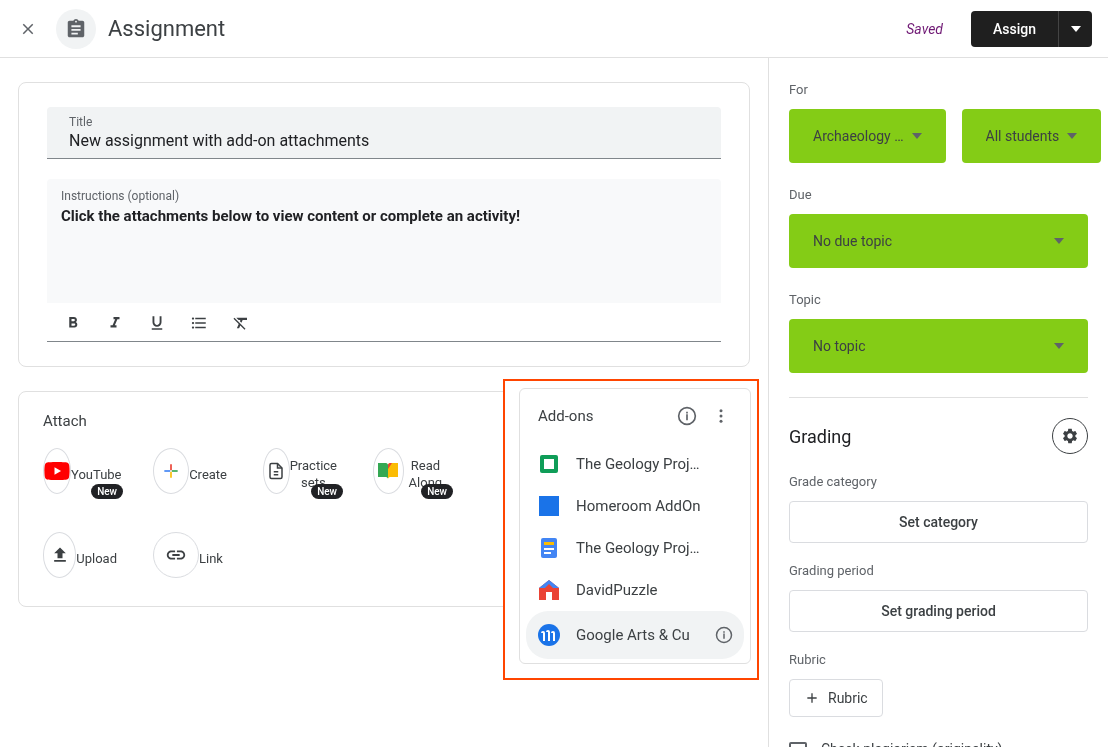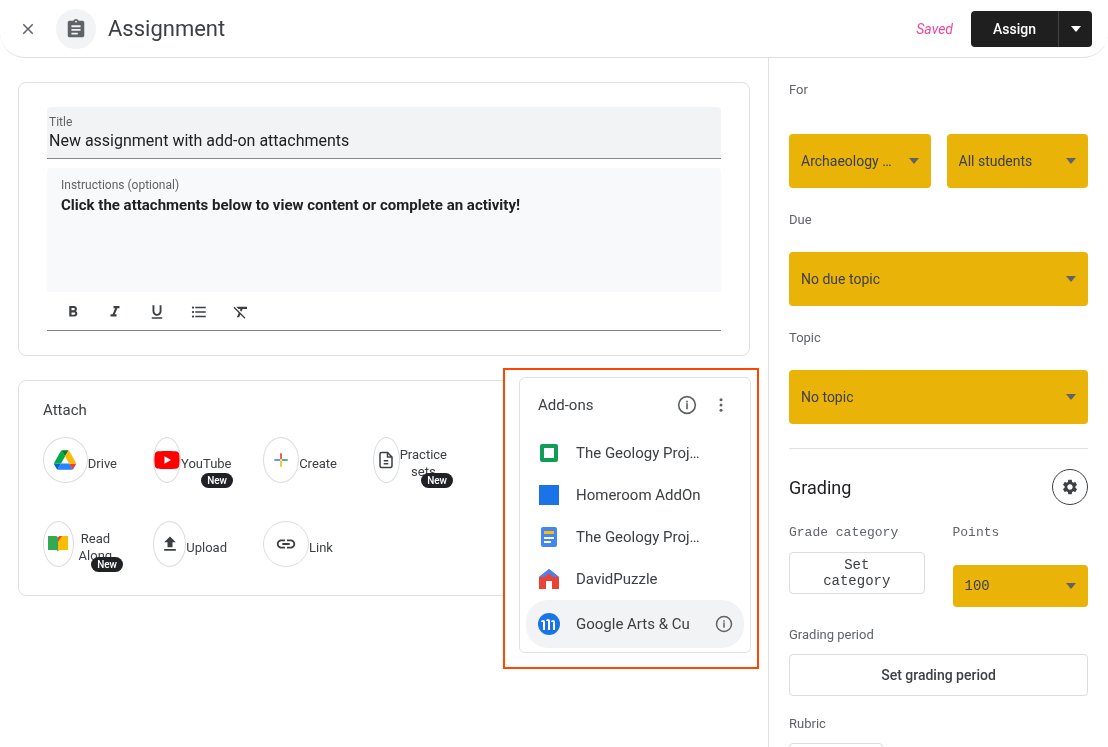--- a/index.html
+++ b/index.html
@@ -1,37 +1,37 @@
 <!DOCTYPE html>
 <html><head>
 <meta charset="utf-8">
 <style>
   * { box-sizing: border-box; margin: 0; padding: 0; }
   body { font-family: 'Google Sans', Roboto, Arial, sans-serif; font-size: 14px; color: #3c4043; background: #fff; width: 1108px; }
   
   
-  .header { display: flex; align-items: center; height: 58px; padding: 8px 16px; border-bottom: 1px solid #e0e0e0; border-radius: 25px; }
+  .header { display: flex; align-items: center; height: 58px; padding: 8px 16px; border-bottom: 1px solid #e0e0e0; }
   .close-x { width: 24px; height: 24px; display: flex; align-items: center; justify-content: center; cursor: pointer; color: #5f6368; }
   .doc-icon { width: 40px; height: 40px; border-radius: 50%; background: #f1f3f4; display: flex; align-items: center; justify-content: center; margin: 0 12px 0 16px; color: #5f6368; }
   .header-title { font-size: 22px; color: #3c4043; font-weight: 400; flex: 1; }
-  .saved-text { font-style: italic; color: #ec4899; margin-right: 18px; font-size: 14px; }
+  .saved-text { font-style: italic; color: #701a75; margin-right: 28px; font-size: 14px; }
   .assign-group { display: flex; }
   .assign-btn { background: #1f1f1f; color: #fff; border: none; padding: 0 22px; height: 36px; border-radius: 4px 0 0 4px; font-size: 14px; font-weight: 500; cursor: pointer; font-family: inherit; }
   .assign-dropdown { background: #1f1f1f; color: #fff; border: none; border-left: 1px solid #444; width: 34px; height: 36px; border-radius: 0 4px 4px 0; display: flex; align-items: center; justify-content: center; cursor: pointer; }
   
   
   .main { display: flex; }
   .left-col { flex: 1; padding: 24px 18px 10px 18px; }
   .right-col { width: 340px; border-left: 1px solid #e0e0e0; padding: 24px 20px; }
   
   
   .card { border: 1px solid #e0e0e0; border-radius: 8px; padding: 24px 28px; margin-bottom: 24px; background: #fff; }
   
   
-  .title-field { background: #f1f3f4; border-bottom: 1px solid #80868b; border-radius: 4px 4px 0 0; padding: 8px 14px 8px 2px; margin-bottom: 9px; }
+  .title-field { background: #f1f3f4; border-bottom: 1px solid #80868b; border-radius: 4px 4px 0 0; padding: 8px 14px 8px 22px; margin-bottom: 20px; }
   .title-label { font-size: 12px; color: #5f6368; }
   .title-value { font-size: 16px; color: #202124; margin-top: 2px; }
   
   
   .instr-field { background: #f8f9fa; border-radius: 4px 4px 0 0; padding: 10px 14px 0 14px; }
   .instr-label { font-size: 12px; color: #5f6368; }
   .instr-value { font-size: 15px; color: #202124; margin-top: 4px; min-height: 96px; font-weight: bold; }
   .toolbar { display: flex; gap: 18px; padding: 8px 14px 6px 14px; border-bottom: 1px solid #80868b; }
   .tb-btn { width: 24px; height: 24px; display: flex; align-items: center; justify-content: center; cursor: pointer; color: #3c4043; }
   
@@ -55,30 +55,30 @@
   .addons-list::-webkit-scrollbar-track { background: #f6f6f6; }
   .addons-list::-webkit-scrollbar-thumb { background: #bdbdbd; border-radius: 5px; }
   .addon-item { display: flex; align-items: center; padding: 10px 12px 10px 18px; cursor: pointer; gap: 16px; }
   .addon-item.hovered { background: #f1f3f4; border-radius: 22px; margin: 0 6px; padding: 10px 6px 10px 12px; }
   .addon-icon { width: 22px; height: 22px; display: flex; align-items: center; justify-content: center; flex-shrink: 0; }
   .addon-name { flex: 1; font-size: 15px; color: #3c4043; white-space: nowrap; overflow: hidden; text-overflow: ellipsis; }
   
   
   .section-label { font-size: 13px; color: #5f6368; margin-bottom: 12px; }
   .dropdown-row { display: flex; gap: 16px; margin-bottom: 24px; }
-  .g-dropdown { background: #eab308; border-radius: 4px; padding: 0 12px; height: 54px; display: flex; align-items: center; justify-content: space-between; cursor: pointer; color: #3c4043; font-size: 14px; flex: 1; margin-top: 25px; }
+  .g-dropdown { background: #84cc16; border-radius: 4px; padding: 0 24px; height: 54px; display: flex; align-items: center; justify-content: space-between; cursor: pointer; color: #3c4043; font-size: 14px; flex: 1; }
   .g-dropdown .dd-text { white-space: nowrap; overflow: hidden; text-overflow: ellipsis; }
   .caret { color: #5f6368; margin-left: 8px; flex-shrink: 0; }
   .full-dd { margin-bottom: 24px; }
   
   .grading-header { display: flex; align-items: center; justify-content: space-between; border-top: 1px solid #e0e0e0; padding-top: 20px; margin-bottom: 20px; }
   .grading-title { font-size: 18px; font-weight: 400; color: #202124; }
   .gear { width: 36px; height: 36px; display: flex; align-items: center; justify-content: center; cursor: pointer; color: #3c4043; border: 1.5px solid #3c4043; border-radius: 50%; }
   
-  .grade-row { display: flex; gap: 28px; margin-bottom: 20px; font-family: Liberation Mono, monospace; }
+  .grade-row { display: flex; gap: 28px; margin-bottom: 20px; }
   .grade-col { flex: 1; }
   .outline-btn { border: 1px solid #dadce0; border-radius: 4px; background: #fff; height: 42px; padding: 0 18px; font-size: 14px; color: #3c4043; cursor: pointer; font-family: inherit; font-weight: 500; }
   .outline-btn.full { width: 100%; margin-bottom: 20px; }
   .icon-btn { display: flex; align-items: center; gap: 8px; border: 1px solid #dadce0; border-radius: 4px; background: #fff; height: 38px; padding: 0 14px; font-size: 14px; color: #3c4043; cursor: pointer; font-family: inherit; }
   
   .check-row { display: flex; align-items: flex-start; gap: 14px; margin-top: 8px; }
   .checkbox { width: 18px; height: 18px; border: 2px solid #5f6368; border-radius: 2px; cursor: pointer; flex-shrink: 0; margin-top: 1px; }
   .check-text { font-size: 14px; color: #3c4043; }
   
   svg { display: block; }
@@ -147,33 +147,20 @@
               <path fill="currentColor" d="M3.27 5L2 6.27l6.97 6.97L6.5 19h3l1.57-3.66L16.73 21 18 19.73 3.27 5zM6 5v.18L8.82 8h2.4l-.72 1.68 2.1 2.1L14.21 8H20V5H6z"></path>
             </svg>
           </div>
       </div>
     </div>
 
     <div class="attach-card">
       <div class="attach-title">Attach</div>
       <div class="attach-grid">
 
-        <div class="attach-item">
-          <div class="attach-circle">
-              <svg width="22" height="20" viewBox="0 0 87 78">
-                <path fill="#0066da" d="M6.6 66.85l3.85 6.65c.8 1.4 1.95 2.5 3.3 3.3l13.75-23.8H0c0 1.55.4 3.1 1.2 4.5z"></path>
-                <path fill="#00ac47" d="M43.65 25L29.9 1.2c-1.35.8-2.5 1.9-3.3 3.3l-25.4 44c-.8 1.4-1.2 2.95-1.2 4.5h27.5z"></path>
-                <path fill="#ea4335" d="M73.55 76.8c1.35-.8 2.5-1.9 3.3-3.3l1.6-2.75 7.65-13.25c.8-1.4 1.2-2.95 1.2-4.5H59.8l5.85 11.5z"></path>
-                <path fill="#00832d" d="M43.65 25L57.4 1.2C56.05.4 54.5 0 52.95 0h-18.6c-1.55 0-3.1.45-4.45 1.2z"></path>
-                <path fill="#2684fc" d="M59.8 53H27.5L13.75 76.8c1.35.8 2.9 1.2 4.45 1.2h50.9c1.55 0 3.1-.45 4.45-1.2z"></path>
-                <path fill="#ffba00" d="M73.4 26.5l-12.7-22c-.8-1.4-1.95-2.5-3.3-3.3L43.65 25 59.8 53h27.45c0-1.55-.4-3.1-1.2-4.5z"></path>
-              </svg>
-            </div>
-          <div class="attach-label">Drive</div>
-        </div>
 
         <div class="attach-item">
           <div class="attach-circle">
               <svg width="26" height="18" viewBox="0 0 28 20">
                 <path fill="#ff0000" d="M27.4 3.1C27.1 1.9 26.1.9 24.9.6 22.7 0 14 0 14 0S5.3 0 3.1.6C1.9.9.9 1.9.6 3.1 0 5.3 0 10 0 10s0 4.7.6 6.9c.3 1.2 1.3 2.2 2.5 2.5C5.3 20 14 20 14 20s8.7 0 10.9-.6c1.2-.3 2.2-1.3 2.5-2.5.6-2.2.6-6.9.6-6.9s0-4.7-.6-6.9z"></path>
                 <path fill="#fff" d="M11.2 14.3L18.5 10l-7.3-4.3z"></path>
               </svg>
             </div>
           <div class="new-badge">New</div>
           <div class="attach-label">YouTube</div>
@@ -350,29 +337,20 @@
             <path fill="currentColor" d="M19.14 12.94c.04-.3.06-.61.06-.94 0-.32-.02-.64-.07-.94l2.03-1.58c.18-.14.23-.41.12-.61l-1.92-3.32c-.12-.22-.37-.29-.59-.22l-2.39.96c-.5-.38-1.03-.7-1.62-.94l-.36-2.54c-.04-.24-.24-.41-.48-.41h-3.84c-.24 0-.43.17-.47.41l-.36 2.54c-.59.24-1.13.57-1.62.94l-2.39-.96c-.22-.08-.47 0-.59.22L2.74 8.87c-.12.21-.08.47.12.61l2.03 1.58c-.05.3-.09.63-.09.94s.02.64.07.94l-2.03 1.58c-.18.14-.23.41-.12.61l1.92 3.32c.12.22.37.29.59.22l2.39-.96c.5.38 1.03.7 1.62.94l.36 2.54c.05.24.24.41.48.41h3.84c.24 0 .44-.17.47-.41l.36-2.54c.59-.24 1.13-.56 1.62-.94l2.39.96c.22.08.47 0 .59-.22l1.92-3.32c.12-.22.07-.47-.12-.61l-2.01-1.58zM12 15.6c-1.98 0-3.6-1.62-3.6-3.6s1.62-3.6 3.6-3.6 3.6 1.62 3.6 3.6-1.62 3.6-3.6 3.6z"></path>
           </svg>
       </div>
     </div>
     
     <div class="grade-row">
       <div class="grade-col">
         <div class="section-label">Grade category</div>
         <button class="outline-btn" style="width:100%">Set category</button>
       </div>
-      <div class="grade-col">
-        <div class="section-label">Points</div>
-        <div class="g-dropdown" style="height:42px">
-          <span class="dd-text">100</span>
-          <svg class="caret" width="10" height="6" viewBox="0 0 10 6">
-              <path fill="currentColor" d="M0 0l5 6 5-6z"></path>
-            </svg>
-        </div>
-      </div>
     </div>
     
     <div class="section-label">Grading period</div>
     <button class="outline-btn full">Set grading period</button>
     
     <div class="section-label">Rubric</div>
     <button class="icon-btn">
       <svg width="16" height="16" viewBox="0 0 24 24">
           <path fill="currentColor" d="M19 13h-6v6h-2v-6H5v-2h6V5h2v6h6v2z"></path>
         </svg>

